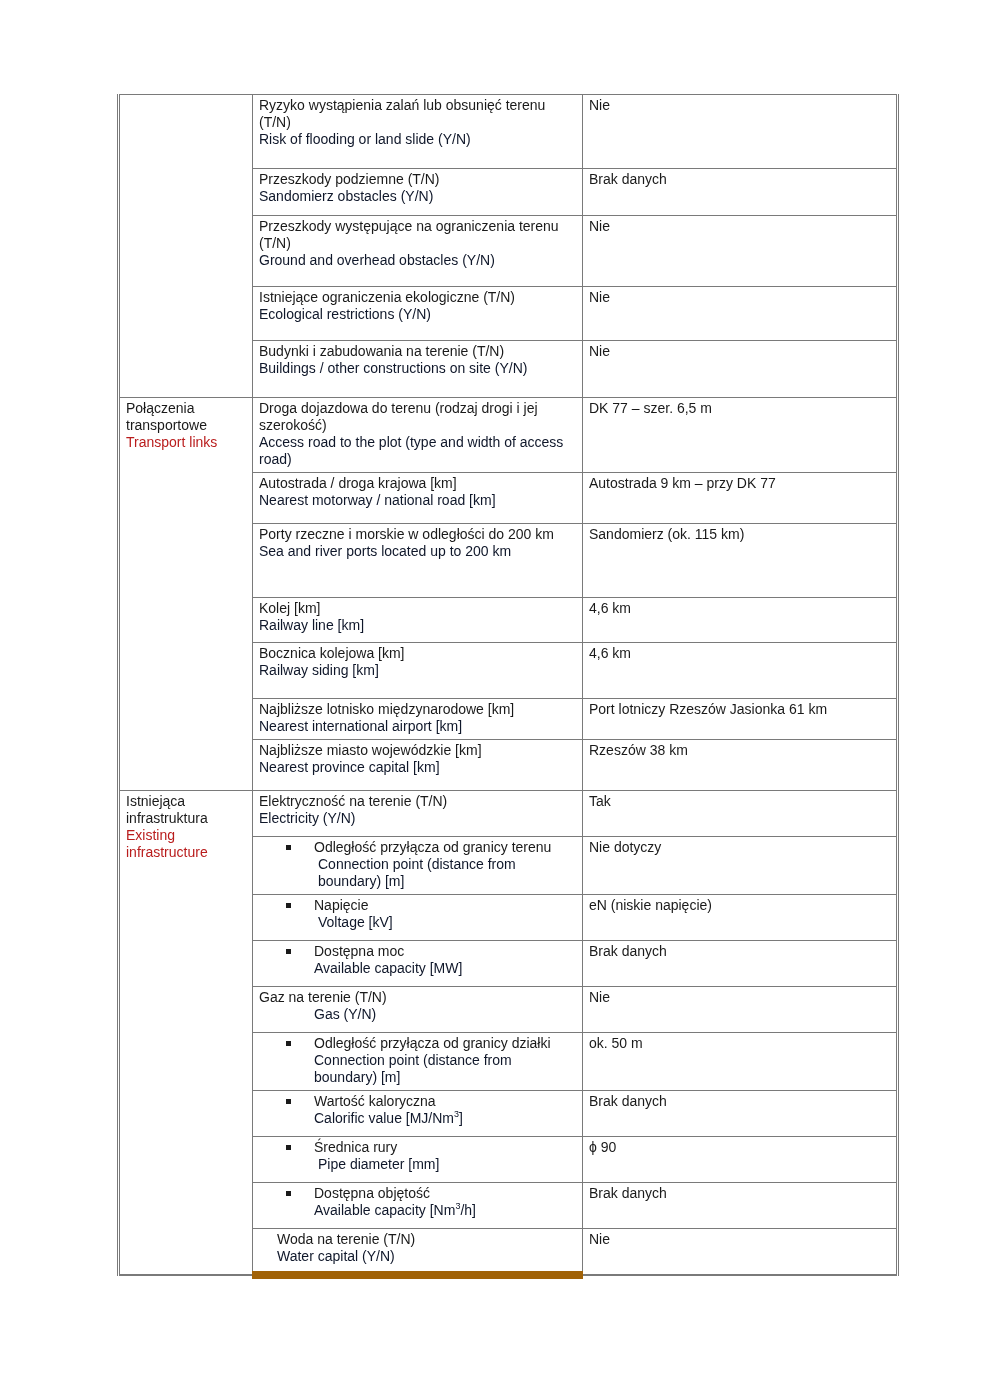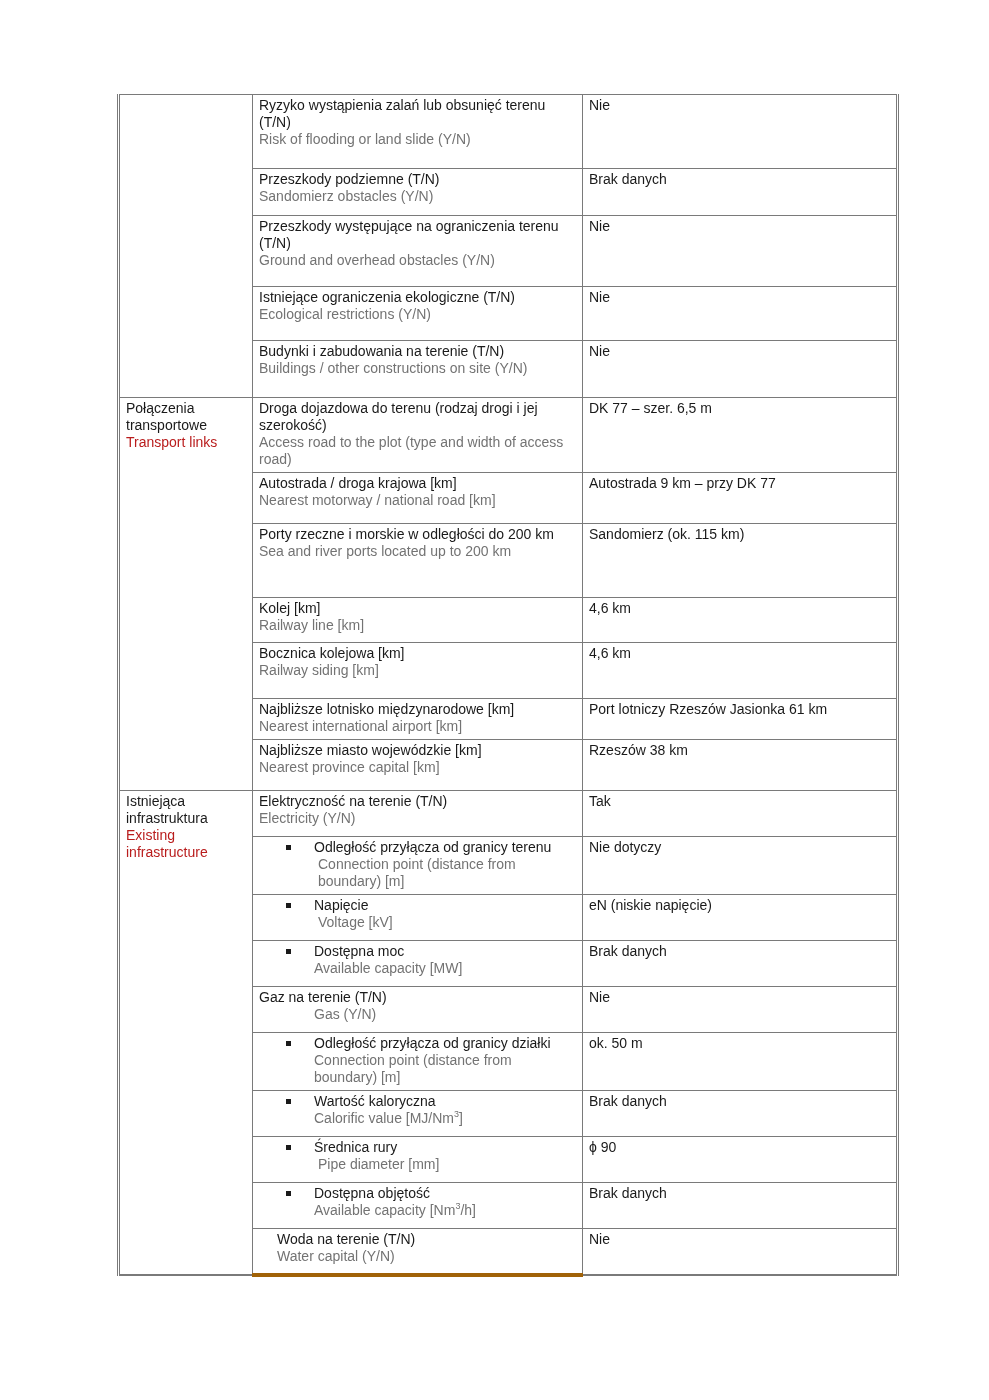--- a/index.html
+++ b/index.html
@@ -34,21 +34,21 @@
       line-height: 17px;
       font-size: 14px;
     }
     col.c1 { width: 134px; }
     col.c2 { width: 330px; }
     col.c3 { width: 315px; }
     .section-sep td { border-top: 3px double #7a7a7a; }
     .outer-left { border-left: 3px double #7a7a7a !important; }
     .outer-right { border-right: 3px double #7a7a7a !important; }
     .pl { color: #1a1a1a; display: block; }
-    .en { color: #737373; display: block; }
+    .en { color: #0f172a; display: block; }
     .cat { font-size: 15.5px; line-height: 19.5px; padding-top: 3px; }
     .cat .en { color: #b91c1c; }
     .bullet-row { display: flex; }
     .bullet {
       width: 55px;
       flex: 0 0 55px;
       position: relative;
     }
     .bullet::before {
       content: "";
@@ -266,21 +266,21 @@
             <span class="bullet"></span>
             <div class="bullet-text">
               <span class="pl">Dostępna objętość</span>
               <span class="en"><span>Available capacity [Nm</span><sup>3</sup><span>/h]</span></span>
             </div>
           </div>
         </td>
         <td class="outer-right">Brak danych</td>
       </tr>
       <tr style="height:46px">
-        <td style="border-bottom:4px solid #a16207;padding-left:24px;">
+        <td style="border-bottom:8px solid #a16207;padding-left:24px;">
           <span class="pl">Woda  na terenie (T/N)</span>
           <span class="en">Water capital (Y/N)</span>
         </td>
         <td class="outer-right" style="border-bottom:2px solid #7a7a7a;">Nie</td>
       </tr>
     </tbody>
   </table>
 </div>
 
 </body></html>

